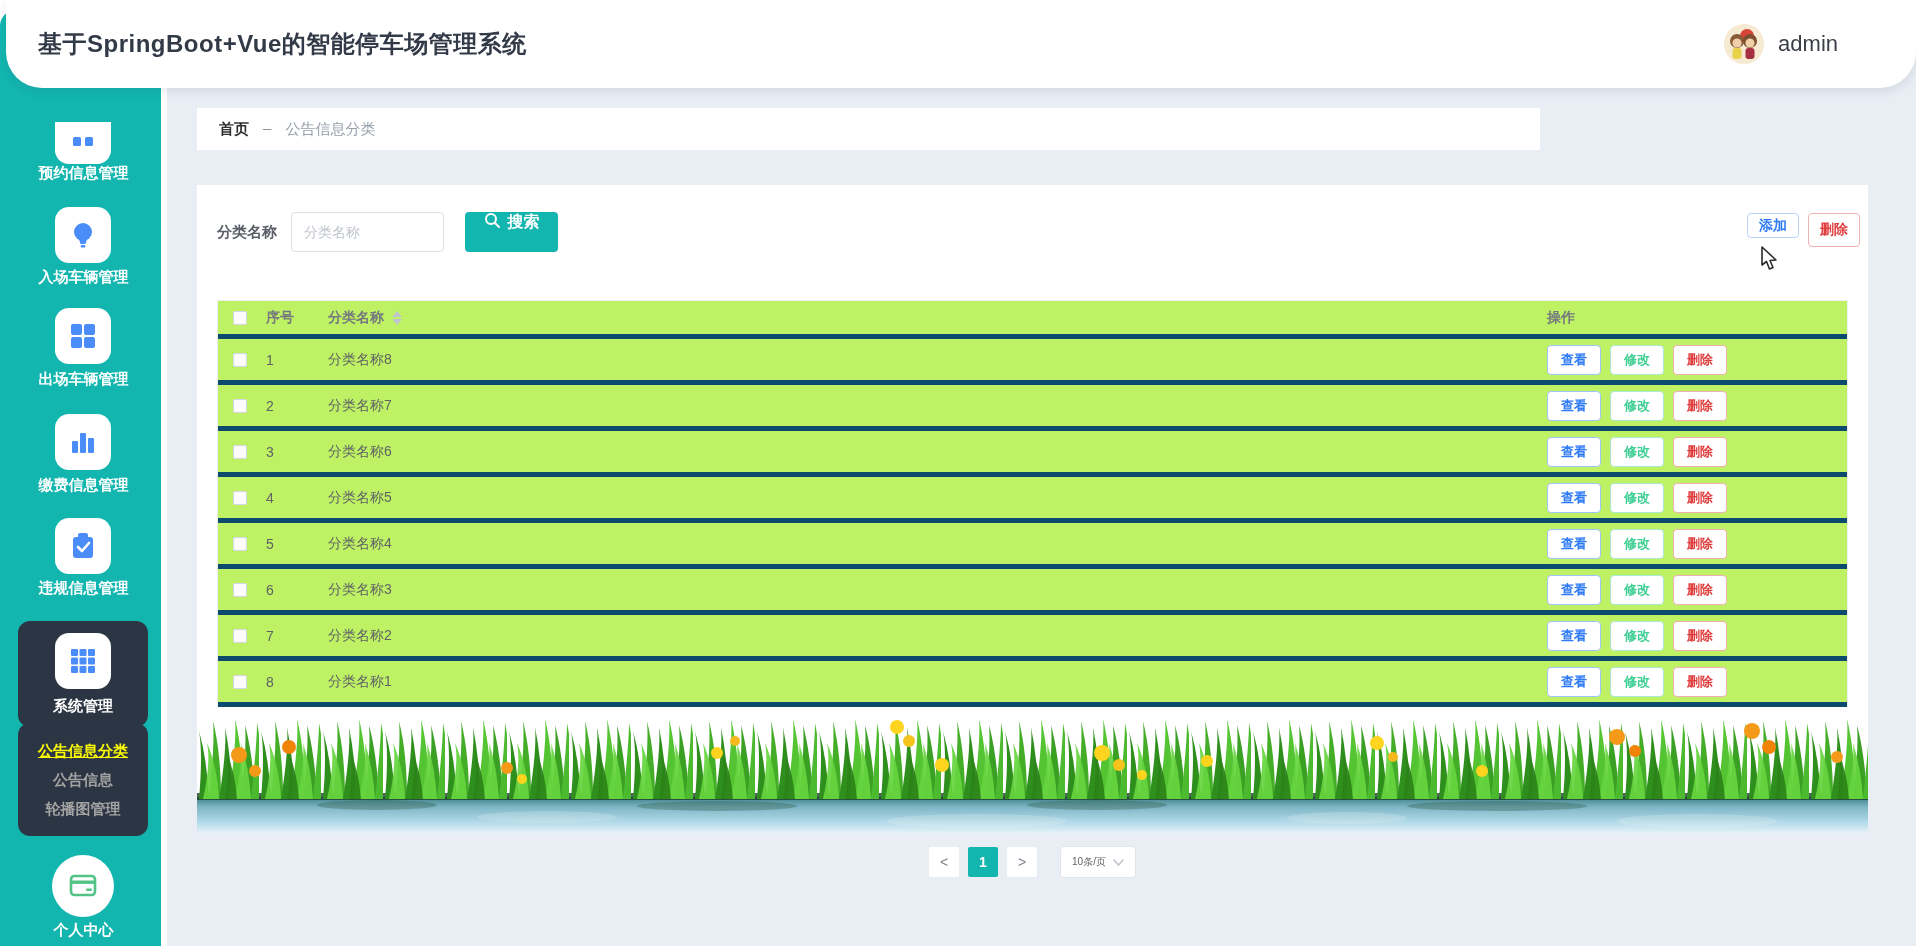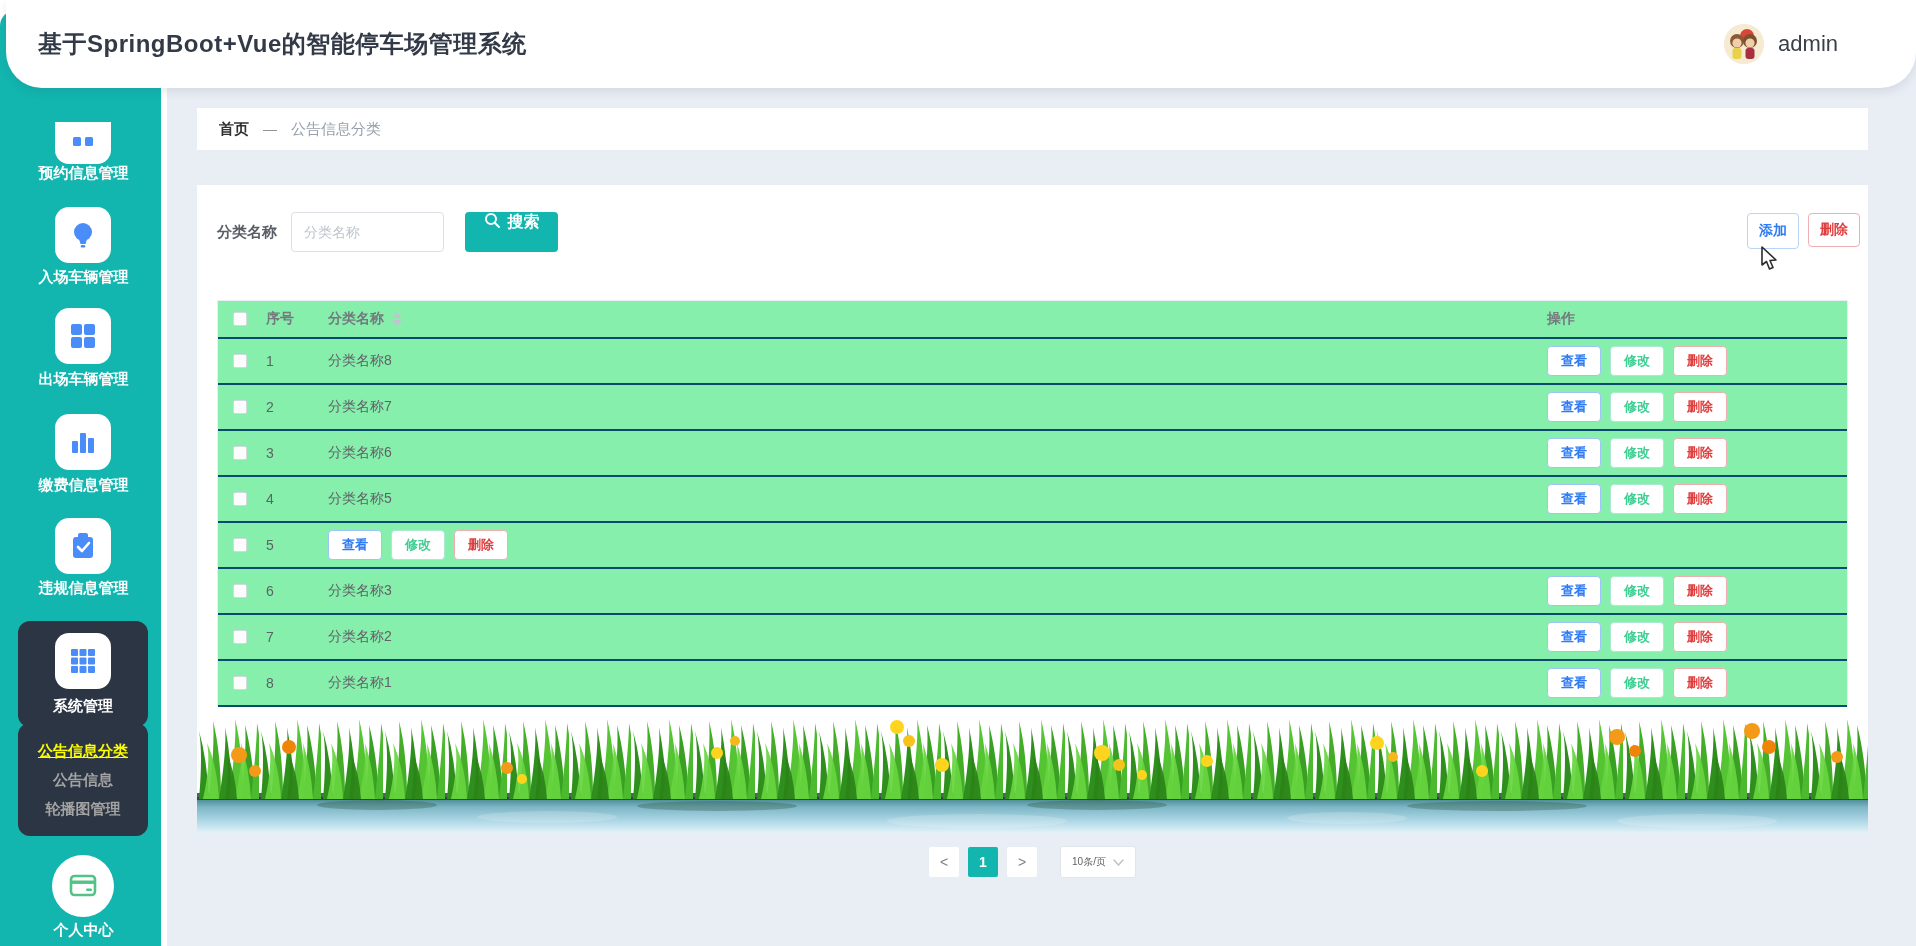--- a/index.html
+++ b/index.html
@@ -34,46 +34,46 @@
   .active-block .side-label { width:130px; top:74px; }
   .submenu { position:absolute; left:18px; top:713px; width:130px; height:113px; background:#2c3543;
              border-radius:12px; padding-top:13px; }
   .sub-item { height:29px; line-height:29px; text-align:center; color:#a3a3a3; font-size:15px;
               font-weight:600; cursor:pointer; }
   .sub-item.active { color:#fcfc05; text-decoration:underline; }
   .person-circle { position:absolute; left:52px; top:845px; width:62px; height:62px; background:#ffffff;
                    border-radius:50%; display:flex; align-items:center; justify-content:center; }
 
   
-  .breadcrumb { position:absolute; left:197px; top:108px; width:1671px; height:42px; background:#ffffff;
-                display:flex; align-items:center; gap:14px; padding-left:22px; z-index:5; }
+  .breadcrumb { position:absolute; left:197px; top:108px; width:1343px; height:42px; background:#ffffff;
+                display:flex; align-items:center; gap:14px; padding-left:22px; z-index:5;font-family:Liberation Mono, monospace; }
   .bc-home { font-size:15px; font-weight:700; color:#303133; cursor:pointer; }
   .bc-sep { font-size:14px; color:#909399; }
   .bc-cur { font-size:15px; color:#97a0ac; }
 
   
   .card { position:absolute; left:197px; top:185px; width:1671px; height:648px; background:#ffffff; z-index:5; }
 
   .search-row { position:absolute; left:20px; top:27px; height:40px; display:flex; align-items:center; }
   .field-label { font-size:15px; font-weight:700; color:#5a5e66; margin-right:14px; }
   .text-input { width:153px; height:40px; border:1px solid #dcdfe6; border-radius:4px; padding:0 12px;
                 font-size:14px; color:#606266; outline:none; font-family:inherit; }
   .text-input::placeholder { color:#bfc4cc; }
   .btn-search { margin-left:21px; width:93px; height:40px; background:#13b5af; color:#ffffff; border:none;
                 border-radius:4px; font-size:16px; font-weight:700; display:flex; align-items:flex-start;
                 justify-content:center; gap:7px; cursor:pointer; font-family:inherit; }
   .top-actions { position:absolute; right:8px; top:28px; display:flex; gap:9px; }
-  .btn-add { width:52px; height:36px; background:#ffffff; border:1px solid #b9d4f8; border-radius:4px;
+  .btn-add { width:52px; height:25px; background:#ffffff; border:1px solid #b9d4f8; border-radius:4px;
              color:#2f7bf5; font-size:14px; font-weight:700; cursor:pointer; font-family:inherit; }
   .btn-del { width:52px; height:34px; background:#ffffff; border:1px solid #efb0b4; border-radius:4px;
              color:#e03e3e; font-size:14px; font-weight:700; cursor:pointer; font-family:inherit; }
 
   
   .table { position:absolute; left:20px; right:20px; top:115px; border:1px solid #ebeef5; border-bottom:none; }
-  .tr { display:flex; align-items:center; height:46px; border-bottom:2px solid #0c4a6e; background:#86efac; }
+  .tr { display:flex; align-items:center; height:46px; border-bottom:5px solid #0c4a6e; background:#bef264;justify-content:center; }
   .tr.head { height:38px; }
   .c-cb { width:48px; padding-left:15px; display:flex; align-items:center; }
   .checkbox { width:14px; height:14px; border:1px solid #d4d8e0; border-radius:2px; background:#fcfcfd; cursor:pointer; }
   .c-no { width:62px; font-size:14px; color:#606266; }
   .tr.head .c-no, .tr.head .c-name, .tr.head .c-act { color:#75797f; font-weight:700; }
   .c-name { flex:1; font-size:14px; color:#606266; display:flex; align-items:center; gap:5px; }
   .c-act { width:300px; display:flex; gap:9px; font-size:14px; color:#606266; }
   .act-btn { height:30px; padding:0 13px; background:#ffffff; border-radius:4px; font-size:13px;
              font-weight:700; cursor:pointer; font-family:inherit; }
   .act-view { color:#2f7bf5; border:1px solid #9fc4f7; }
@@ -293,20 +293,21 @@
           <button class="act-btn act-view">查看</button>
           <button class="act-btn act-edit">修改</button>
           <button class="act-btn act-del">删除</button>
         </span>
       </div>
       <div class="tr">
         <span class="c-cb">
             <span class="checkbox"></span>
           </span>
         <span class="c-no">5</span>
+        <span class="c-name">分类名称4</span>
         <span class="c-act">
           <button class="act-btn act-view">查看</button>
           <button class="act-btn act-edit">修改</button>
           <button class="act-btn act-del">删除</button>
         </span>
       </div>
       <div class="tr">
         <span class="c-cb">
             <span class="checkbox"></span>
           </span>

